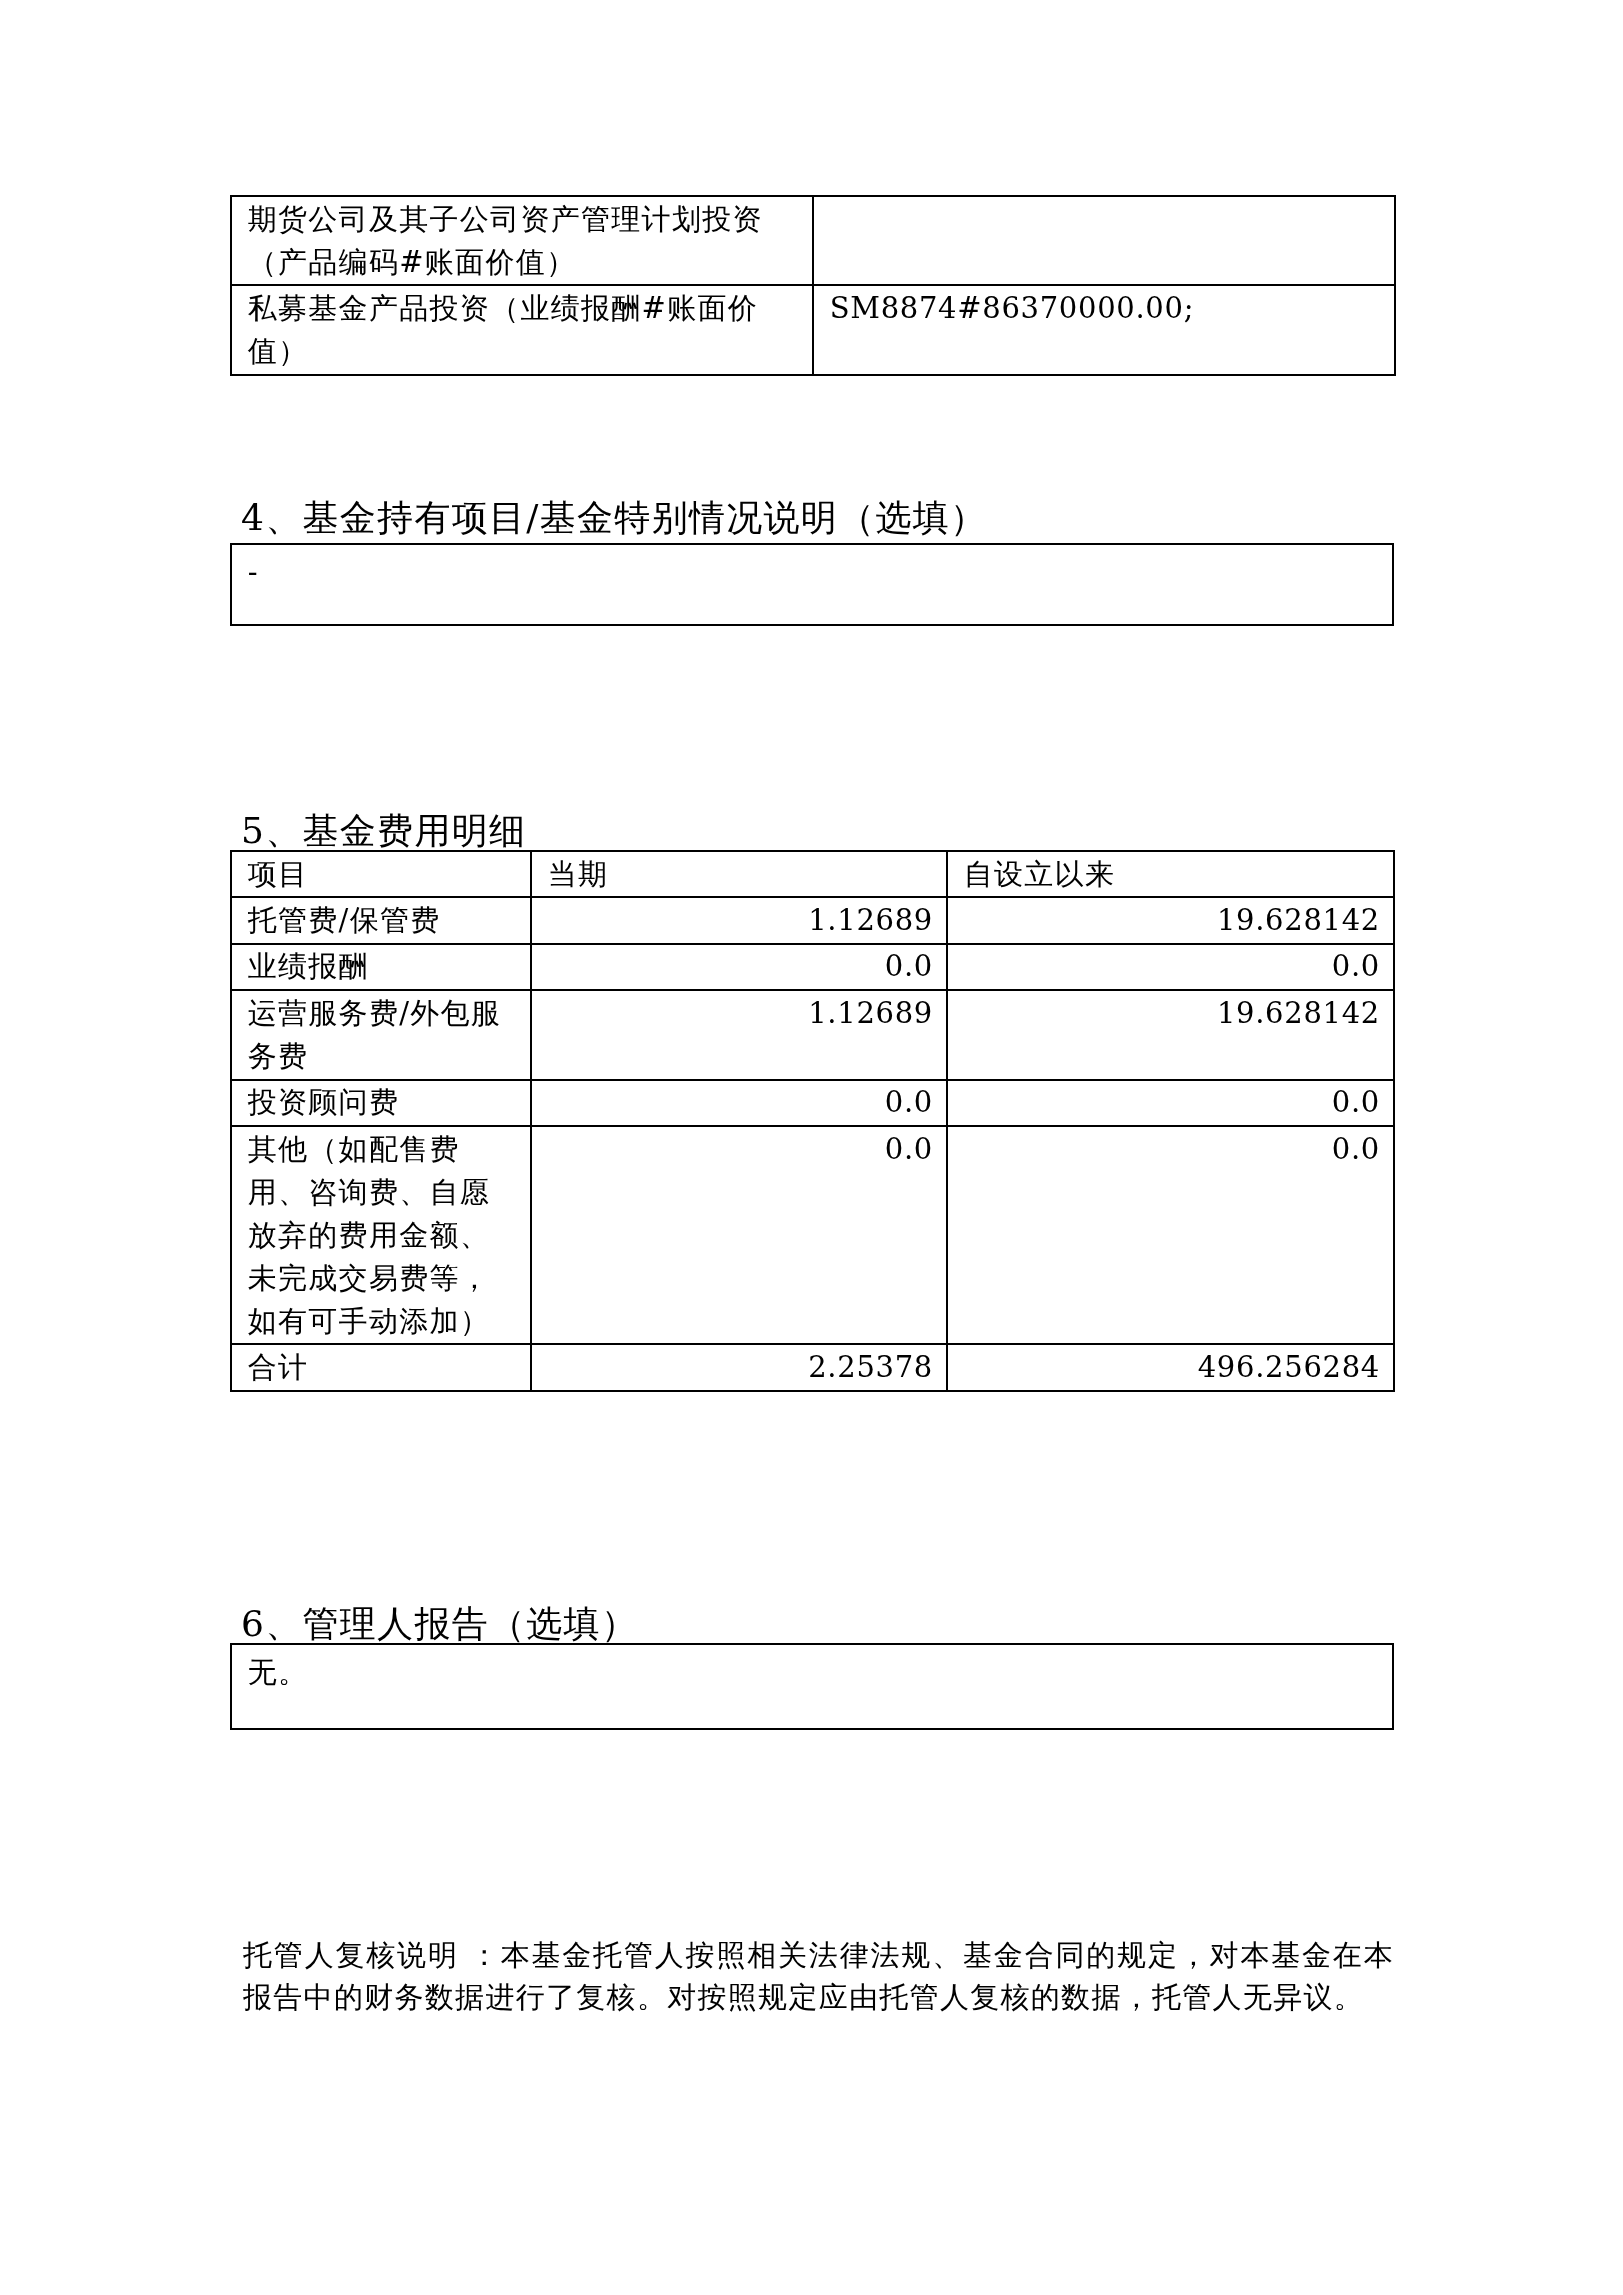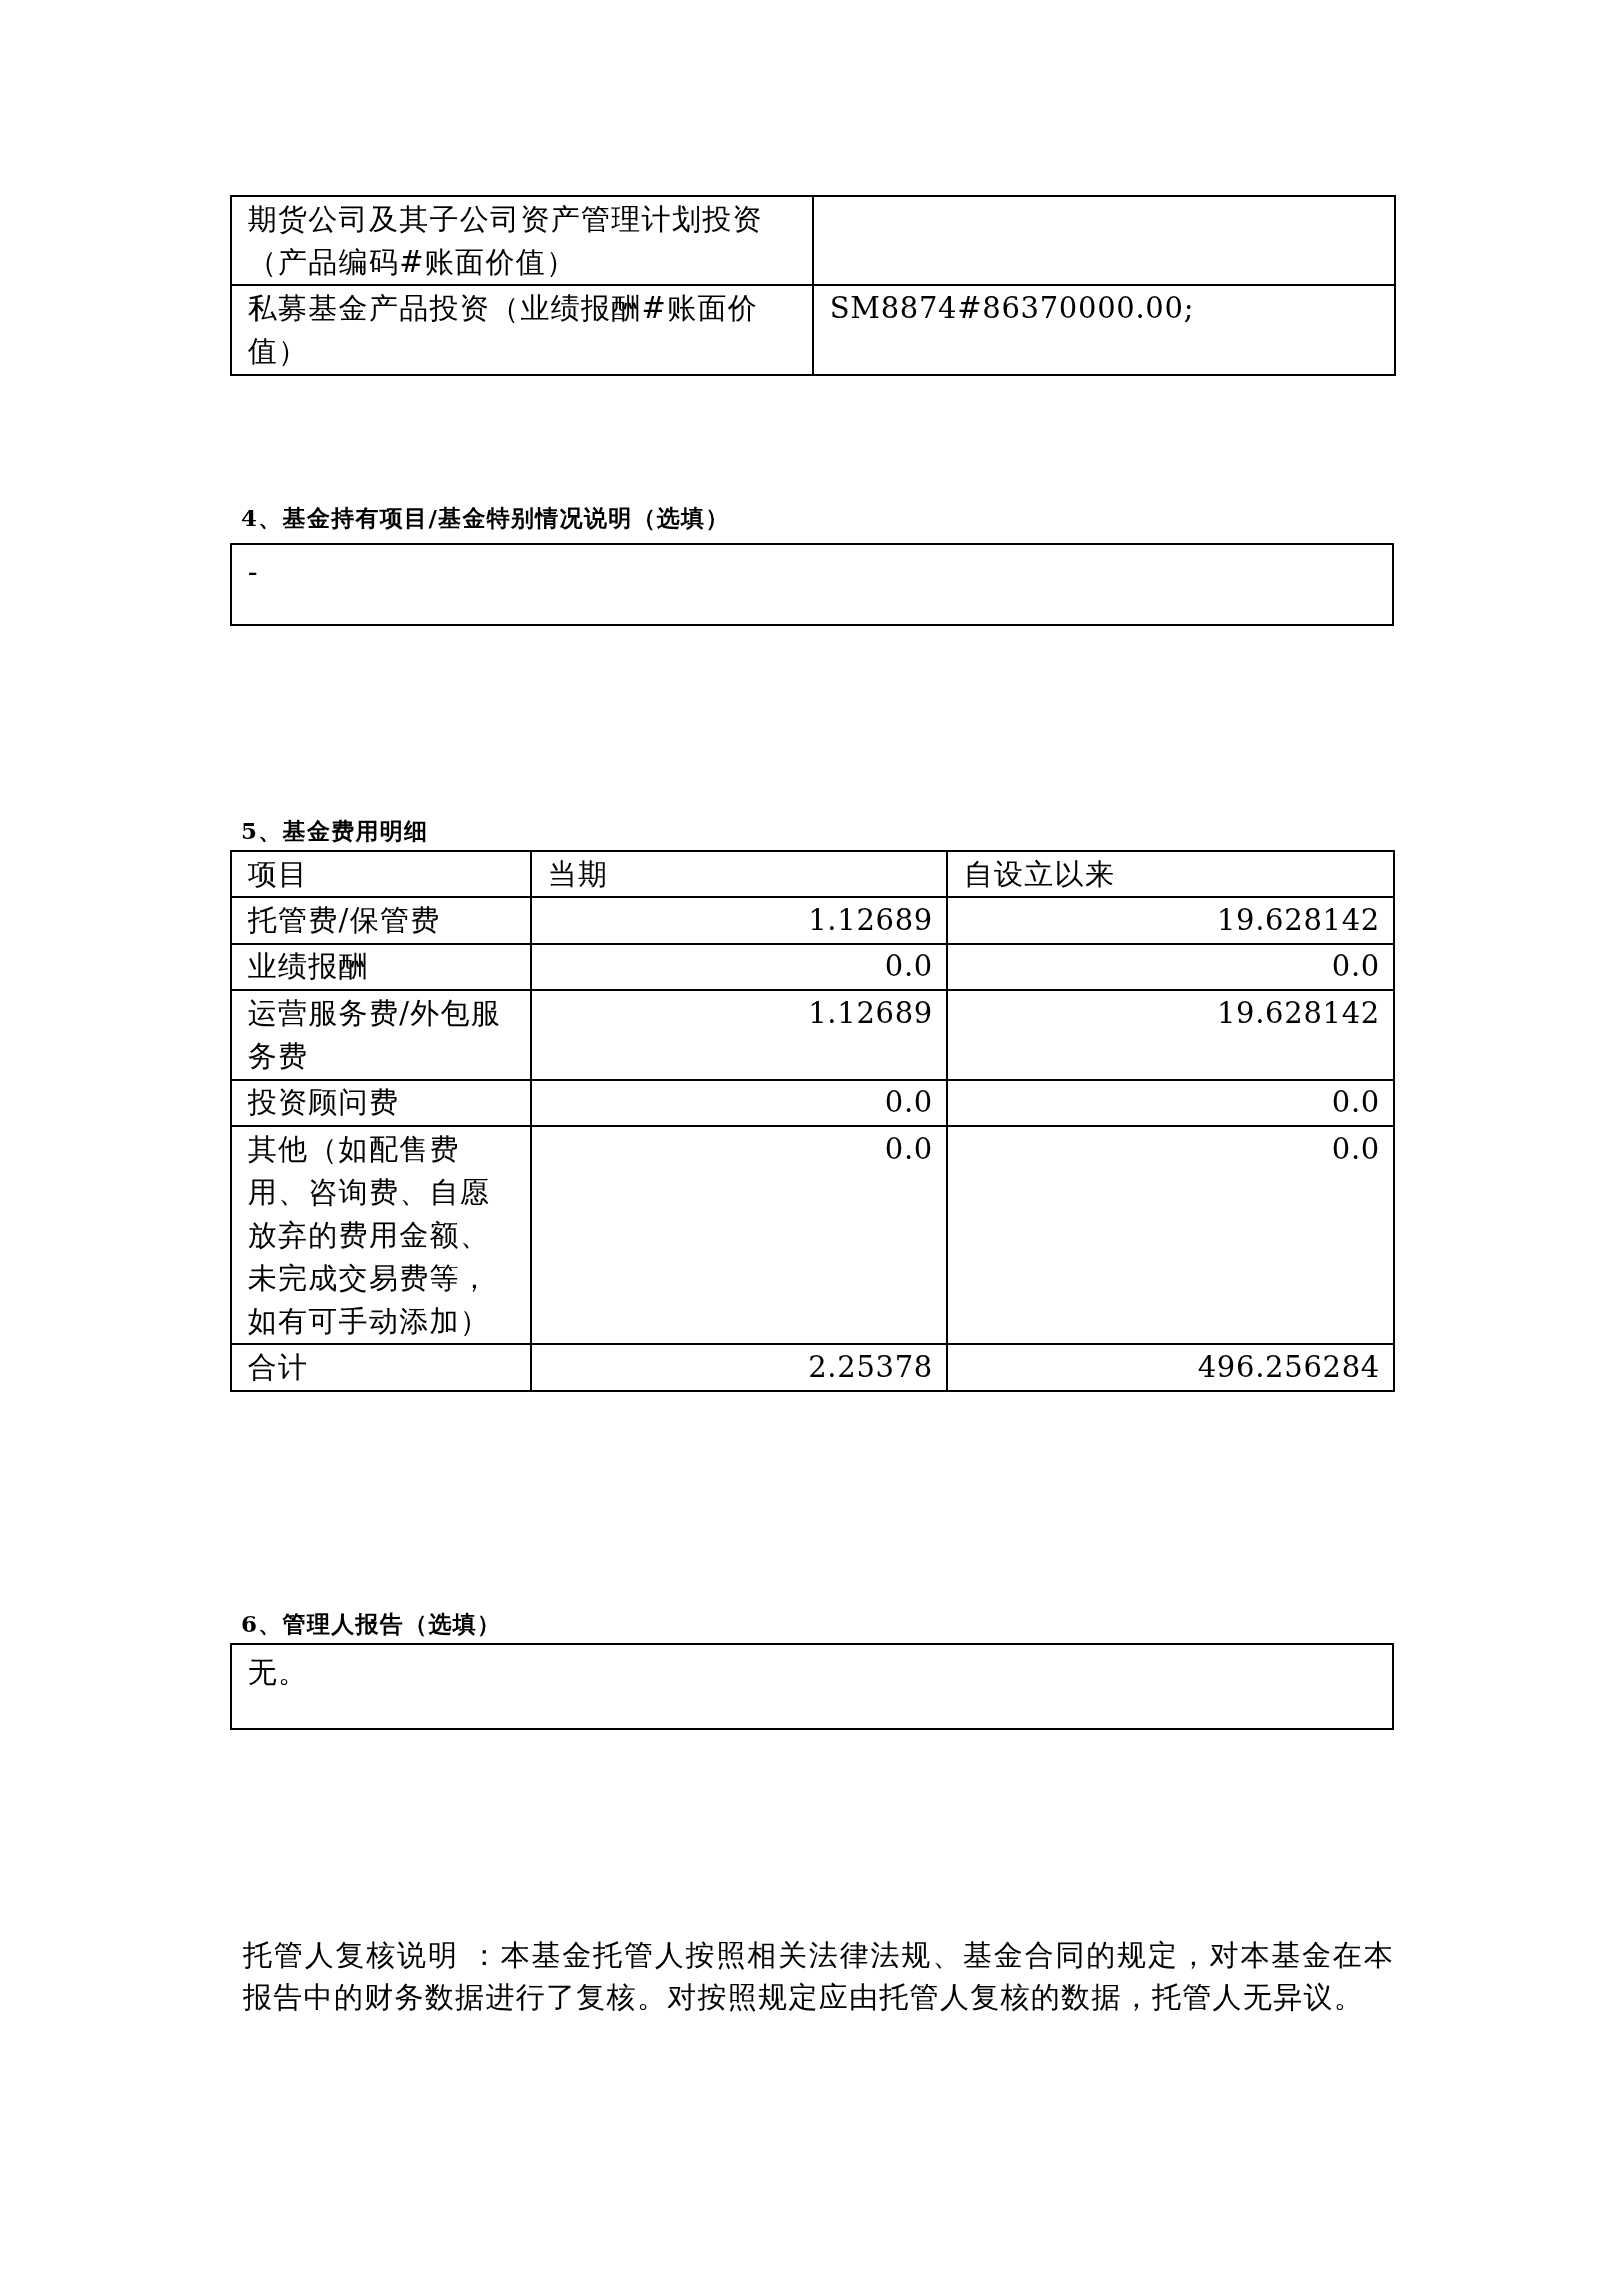--- a/index.html
+++ b/index.html
@@ -32,23 +32,23 @@
   }
   
   .table-a { left:230px; top:195px; width:1164px; }
   .table-a col.c1 { width:582px; }
   .table-a col.c2 { width:582px; }
   .table-a td.val { letter-spacing:0.7px; }
   
   .sec-heading {
     position:absolute;
     left:241px;
-    font-size:23px;
+    font-size:36px;
     line-height:38px;
-    font-weight:bold;
+    font-weight:normal;
     letter-spacing:1.3px;
     white-space:nowrap;
   }
   .h4 { top:499px; }
   .h5 { top:812px; }
   .h6 { top:1605px; }
   
   .note-box {
     position:absolute;
     left:230px;

